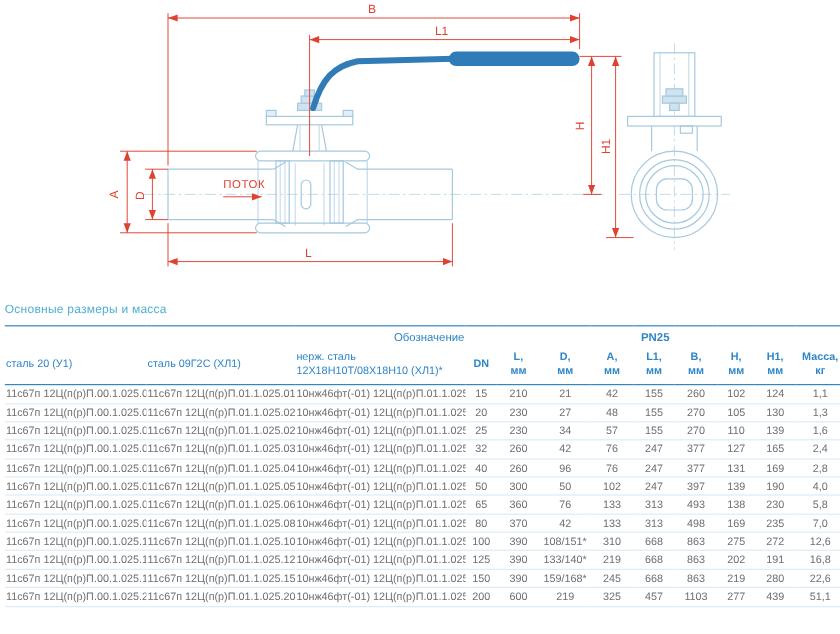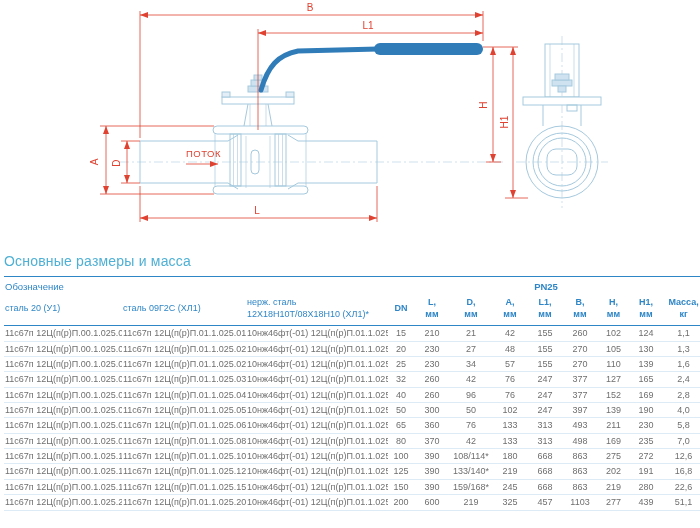--- a/index.html
+++ b/index.html
@@ -3,32 +3,32 @@
 <meta charset="utf-8">
 <style>
   html,body{margin:0;padding:0;}
   body{
     width:700px;height:528px;background:#ffffff;
     font-family:"Liberation Sans",sans-serif;
     overflow:hidden;position:relative;
   }
   .drawing-wrap{width:700px;height:250px;}
   .page-title{
-    margin:3px 0 7px 4px;font-size:14px;font-weight:400;
+    margin:3px 0 7px 4px;font-size:10px;font-weight:400;
     color:#4fb0d5;letter-spacing:.2px;
   }
   table.dim-table{
     width:692px;margin-left:4px;border-collapse:collapse;table-layout:fixed;
   }
   .dim-table th,.dim-table td{padding:0;}
   .hrow1 th{
     font-size:9.5px;color:#2f86c7;border-top:1.5px solid #2f86c7;
     padding:4px 1px 3px;
   }
-  th.gdes{text-align:left;font-weight:400;}
+  th.gdes{text-align:right;font-weight:400;}
   th.gpn{text-align:center;font-weight:700;}
   .hrow2 th{
     font-size:9px;color:#2f86c7;vertical-align:middle;
     padding:2px 1px 5px;line-height:1.3;border-bottom:1.5px solid #2f86c7;
   }
   .hrow2 th.steel{text-align:left;font-weight:400;}
   .hrow2 th.numh{text-align:center;font-weight:700;}
   .dim-table tbody td{
     font-size:9px;color:#6f6f6f;border-bottom:1px solid #dcebf5;
     padding:2px 1px;line-height:1.15;white-space:nowrap;overflow:hidden;
@@ -245,21 +245,21 @@
       <tr>
         <td class="c-des">11с67п 12Ц(п(р)П.00.1.025.040</td>
         <td class="c-des">11с67п 12Ц(п(р)П.01.1.025.040</td>
         <td class="c-des">10нж46фт(-01) 12Ц(п(р)П.01.1.025.040</td>
         <td class="c-num">40</td>
         <td class="c-num">260</td>
         <td class="c-num">96</td>
         <td class="c-num">76</td>
         <td class="c-num">247</td>
         <td class="c-num">377</td>
-        <td class="c-num">152</td>
+        <td class="c-num">131</td>
         <td class="c-num">169</td>
         <td class="c-num">2,8</td>
       </tr>
       <tr>
         <td class="c-des">11с67п 12Ц(п(р)П.00.1.025.050</td>
         <td class="c-des">11с67п 12Ц(п(р)П.01.1.025.050</td>
         <td class="c-des">10нж46фт(-01) 12Ц(п(р)П.01.1.025.050</td>
         <td class="c-num">50</td>
         <td class="c-num">300</td>
         <td class="c-num">50</td>
@@ -273,21 +273,21 @@
       <tr>
         <td class="c-des">11с67п 12Ц(п(р)П.00.1.025.065</td>
         <td class="c-des">11с67п 12Ц(п(р)П.01.1.025.065</td>
         <td class="c-des">10нж46фт(-01) 12Ц(п(р)П.01.1.025.065</td>
         <td class="c-num">65</td>
         <td class="c-num">360</td>
         <td class="c-num">76</td>
         <td class="c-num">133</td>
         <td class="c-num">313</td>
         <td class="c-num">493</td>
-        <td class="c-num">211</td>
+        <td class="c-num">138</td>
         <td class="c-num">230</td>
         <td class="c-num">5,8</td>
       </tr>
       <tr>
         <td class="c-des">11с67п 12Ц(п(р)П.00.1.025.080</td>
         <td class="c-des">11с67п 12Ц(п(р)П.01.1.025.080</td>
         <td class="c-des">10нж46фт(-01) 12Ц(п(р)П.01.1.025.080</td>
         <td class="c-num">80</td>
         <td class="c-num">370</td>
         <td class="c-num">42</td>
@@ -297,22 +297,22 @@
         <td class="c-num">169</td>
         <td class="c-num">235</td>
         <td class="c-num">7,0</td>
       </tr>
       <tr>
         <td class="c-des">11с67п 12Ц(п(р)П.00.1.025.100</td>
         <td class="c-des">11с67п 12Ц(п(р)П.01.1.025.100</td>
         <td class="c-des">10нж46фт(-01) 12Ц(п(р)П.01.1.025.100</td>
         <td class="c-num">100</td>
         <td class="c-num">390</td>
-        <td class="c-num">108/114*</td>
-        <td class="c-num">180</td>
+        <td class="c-num">108/151*</td>
+        <td class="c-num">310</td>
         <td class="c-num">668</td>
         <td class="c-num">863</td>
         <td class="c-num">275</td>
         <td class="c-num">272</td>
         <td class="c-num">12,6</td>
       </tr>
       <tr>
         <td class="c-des">11с67п 12Ц(п(р)П.00.1.025.125</td>
         <td class="c-des">11с67п 12Ц(п(р)П.01.1.025.125</td>
         <td class="c-des">10нж46фт(-01) 12Ц(п(р)П.01.1.025.125</td>

